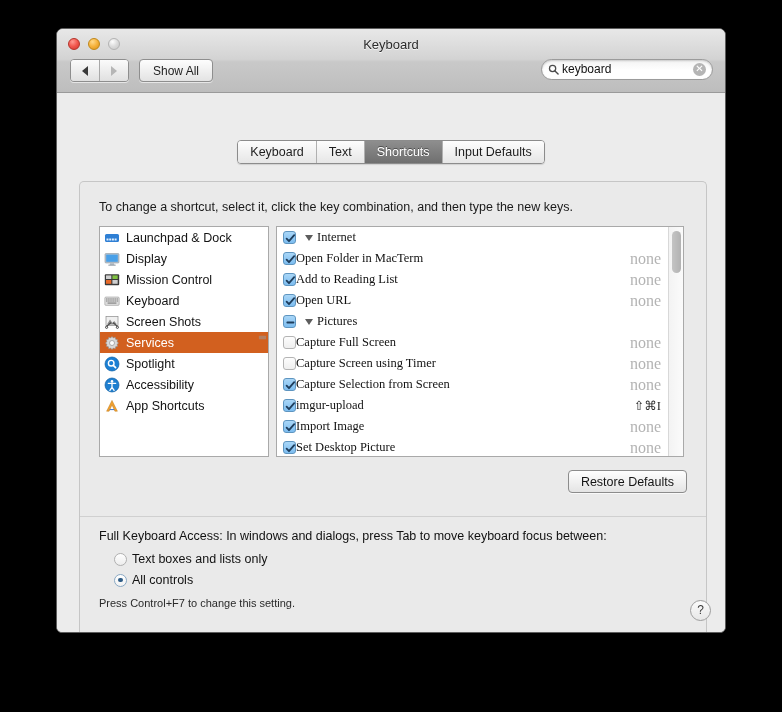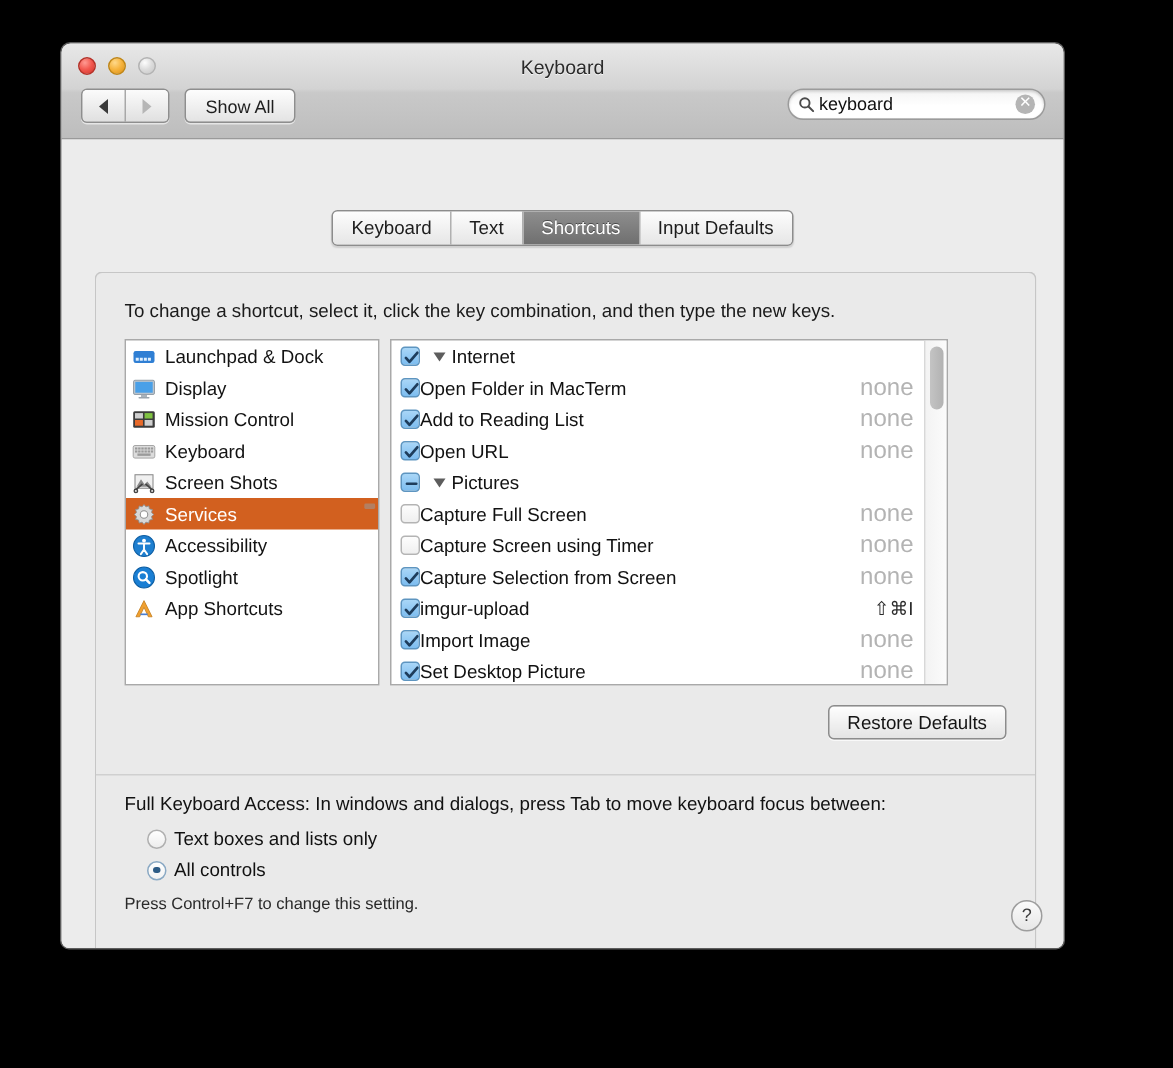--- a/index.html
+++ b/index.html
@@ -14,21 +14,21 @@
   #root {
     position: relative;
     width: 782px;
     height: 712px;
     background: #000000;
   }
 
   
   .window {
     position: absolute;
-    left: 40px;
+    left: 56px;
     top: 28px;
     width: 670px;
     height: 605px;
     border-radius: 7px 7px 6px 6px;
     background: #ececec;
     box-shadow: 0 6px 22px rgba(0,0,0,0.85);
     overflow: hidden;
     border: 1px solid #5d5d5d;
     box-sizing: border-box;
   }
@@ -265,27 +265,28 @@
   .side-scroll-hint {
     position: absolute;
     right: 1px;
     top: 106px;
     width: 9px;
     height: 9px;
     opacity: .55;
   }
 
   .shortcuts {
-    width: 372px;
+    width: 408px;
     height: 231px;
     background: #ffffff;
     border: 1px solid #a9a9a9;
     box-sizing: border-box;
     position: relative;
     overflow: hidden;
+    font-family: Liberation Serif, serif;
   }
   .sc-row {
     height: 21px;
     display: flex;
     align-items: center;
     font-size: 12.5px;
     color: #111;
     padding-left: 6px;
     box-sizing: border-box;
   }
@@ -560,34 +561,34 @@
             <div class="side-item selected">
               <svg class="side-icon" viewBox="0 0 16 16">
                 <path d="M8 1.4 L9.3 2.9 L11.2 2.3 L11.6 4.3 L13.6 4.7 L13 6.6 L14.5 8 L13 9.4 L13.6 11.3 L11.6 11.7 L11.2 13.7 L9.3 13.1 L8 14.6 L6.7 13.1 L4.8 13.7 L4.4 11.7 L2.4 11.3 L3 9.4 L1.5 8 L3 6.6 L2.4 4.7 L4.4 4.3 L4.8 2.3 L6.7 2.9 Z" fill="#d8d8d8" stroke="#8f8f8f" stroke-width=".6"></path>
                 <circle cx="8" cy="8" r="2.5" fill="#fefefe" stroke="#8f8f8f" stroke-width=".7"></circle>
               </svg>
               <span>Services</span>
             </div>
 
             <div class="side-item">
               <svg class="side-icon" viewBox="0 0 16 16">
+                <circle cx="8" cy="8" r="7" fill="#1a7fd4" stroke="#0d5ea3" stroke-width=".7"></circle>
+                <circle cx="7.2" cy="7.2" r="2.8" fill="none" stroke="#ffffff" stroke-width="1.4"></circle>
+                <line x1="9.3" y1="9.3" x2="11.6" y2="11.6" stroke="#ffffff" stroke-width="1.7" stroke-linecap="round"></line>
+              </svg>
+              <span>Spotlight</span>
+            </div>
+
+            <div class="side-item">
+              <svg class="side-icon" viewBox="0 0 16 16">
                 <circle cx="8" cy="8" r="7" fill="#1e7fd0" stroke="#0f5fa4" stroke-width=".7"></circle>
                 <circle cx="8" cy="4.4" r="1.3" fill="#fff"></circle>
                 <path d="M4.3 6.3 h7.4 M8 6.3 v4 M8 10.3 l-2.1 3.1 M8 10.3 l2.1 3.1" stroke="#fff" stroke-width="1.3" stroke-linecap="round" fill="none"></path>
               </svg>
               <span>Accessibility</span>
-            </div>
-
-            <div class="side-item">
-              <svg class="side-icon" viewBox="0 0 16 16">
-                <circle cx="8" cy="8" r="7" fill="#1a7fd4" stroke="#0d5ea3" stroke-width=".7"></circle>
-                <circle cx="7.2" cy="7.2" r="2.8" fill="none" stroke="#ffffff" stroke-width="1.4"></circle>
-                <line x1="9.3" y1="9.3" x2="11.6" y2="11.6" stroke="#ffffff" stroke-width="1.7" stroke-linecap="round"></line>
-              </svg>
-              <span>Spotlight</span>
             </div>
 
             <div class="side-item">
               <svg class="side-icon" viewBox="0 0 16 16">
                 <path d="M8 2.4 L13.4 13.2 L10.9 13.2 L8 6.9 L5.1 13.2 L2.6 13.2 Z" fill="#f0a030" stroke="#c07a18" stroke-width=".5"></path>
                 <path d="M5.6 11 L10.4 11 L10.4 12.1 L5.6 12.1 Z" fill="#4a7fd0"></path>
               </svg>
               <span>App Shortcuts</span>
             </div>
 

